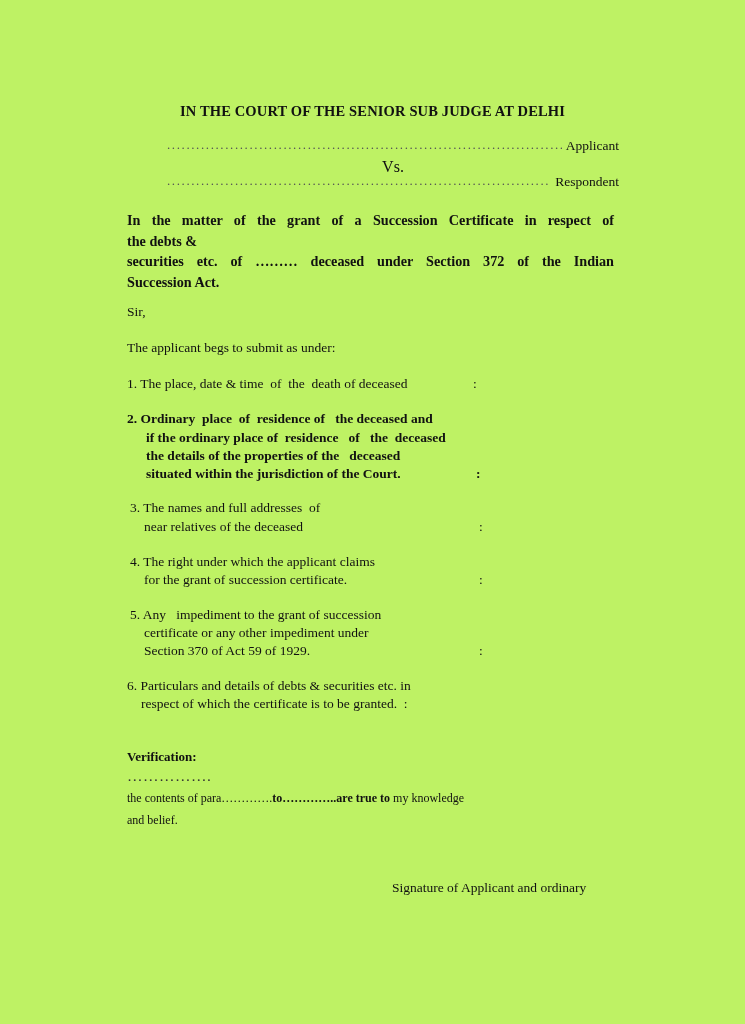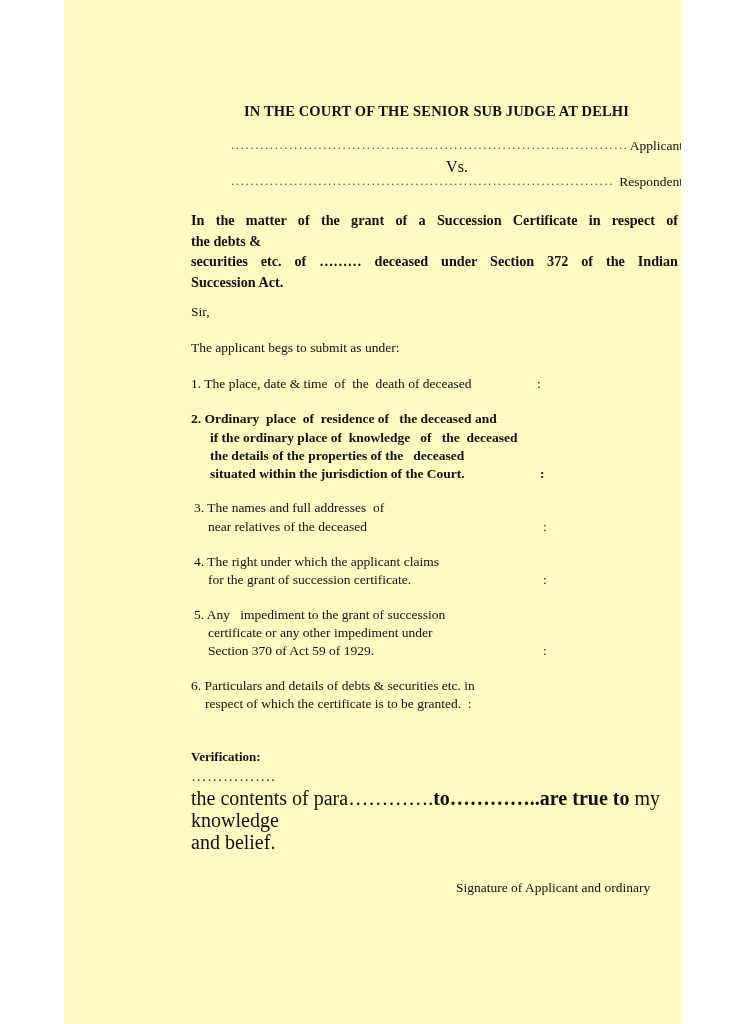--- a/index.html
+++ b/index.html
@@ -8,24 +8,24 @@
     padding: 0;
     background: #ffffff;
   }
   body {
     font-family: "Liberation Serif", "DejaVu Serif", serif;
     color: #111111;
     -webkit-font-smoothing: antialiased;
   }
   .page {
     position: relative;
-    width: 617px;
+    width: 745px;
     height: 1024px;
     margin: 0 auto;
-    background: #fef9c3;
+    background: #bef264;
     overflow: hidden;
   }
 
   
   .doc-title {
     position: absolute;
     left: 0;
     top: 103px;
     width: 745px;
     text-align: center;
@@ -168,21 +168,21 @@
   }
   .verif-line1 .seg { flex: 0 0 auto; }
   .verif-line1 .b { font-weight: bold; }
   .verif-dots-short {
     font-size: 15.5px;
     line-height: 22px;
     letter-spacing: 0.5px;
     color: #333;
   }
   .verif-body {
-    font-size: 20px;
+    font-size: 12px;
     line-height: 22px;
   }
   .verif-body .b { font-weight: bold; }
 
   
   .signature {
     position: absolute;
     left: 392px;
     top: 880px;
     font-size: 13.5px;
@@ -223,21 +223,21 @@
   <div class="intro">The applicant begs to submit as under:</div>
 
   <div class="items">
 
     <div class="item" id="item1">
       <div class="ln"><span>1.</span> <span>The place, date &amp; time  of  the  death of deceased</span><span class="colon near">:</span></div>
     </div>
 
     <div class="item" id="item2">
       <div class="ln"><span>2.</span> <span>Ordinary  place  of  residence of   the deceased and</span></div>
-      <div class="ln sub"><span>if the ordinary place of  knowledge   of   the  deceased</span></div>
+      <div class="ln sub"><span>if the ordinary place of  residence   of   the  deceased</span></div>
       <div class="ln sub"><span>the details of the properties of the   deceased</span></div>
       <div class="ln sub"><span>situated within the jurisdiction of the Court.</span><span class="colon">:</span></div>
     </div>
 
     <div class="item indented" id="item3">
       <div class="ln"><span>3.</span> <span>The names and full addresses  of</span></div>
       <div class="ln sub2"><span>near relatives of the deceased</span><span class="colon">:</span></div>
     </div>
 
     <div class="item indented" id="item4">

